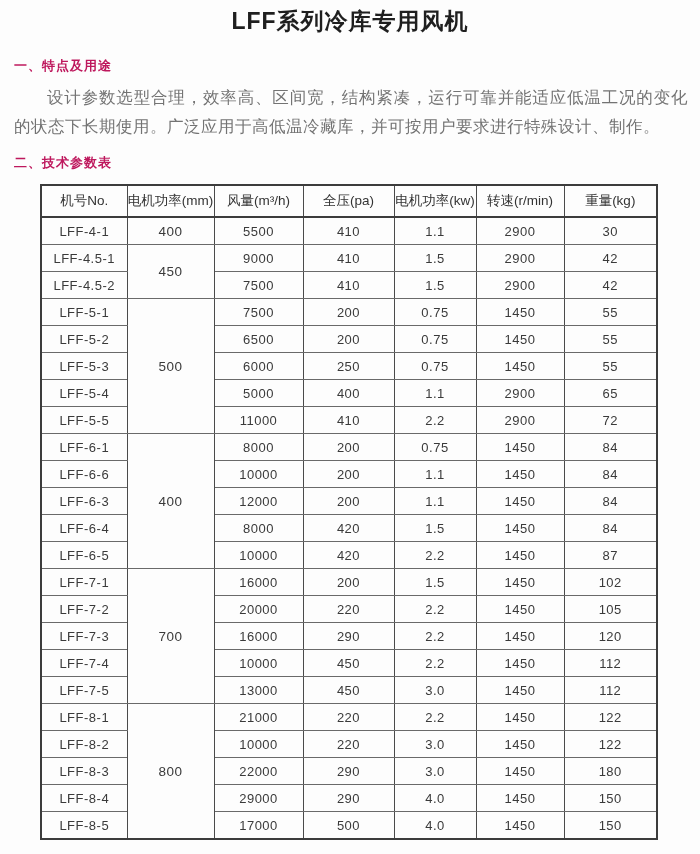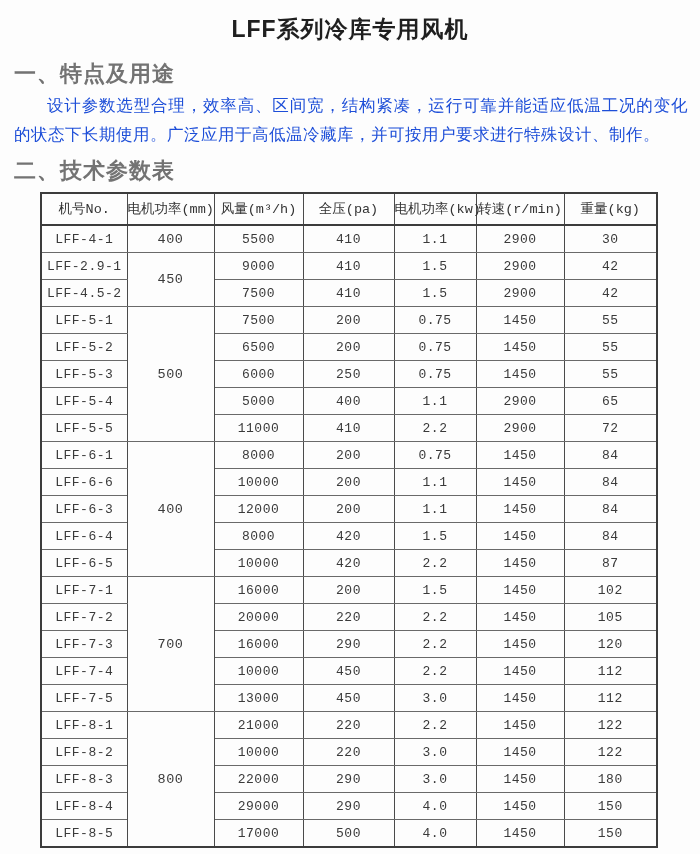--- a/index.html
+++ b/index.html
@@ -14,58 +14,57 @@
     font-family: "Liberation Sans", "DejaVu Sans", sans-serif;
     color: #2e2e2e;
     background: #fdfdfd;
   }
   .page {
     width: 700px;
     height: 854px;
     position: relative;
   }
   .doc-title {
-    margin: 8px;
+    margin: 0;
     padding-top: 6px;
     text-align: center;
     font-size: 23px;
     line-height: 30px;
     font-weight: bold;
     color: #1f1f1f;
     letter-spacing: 1px;
   }
   .section-heading {
     margin: 17px 0 4px 14px;
-    font-size: 22px;
+    font-size: 13px;
     line-height: 26px;
     font-weight: bold;
-    color: #737373;
+    color: #be185d;
     letter-spacing: 1px;
   }
   .section-heading.second {
     margin-top: 9px;
   }
   .body-paragraph {
     margin: 4px 12px 9px 14px;
     font-size: 16.5px;
     line-height: 29px;
     text-indent: 2em;
     text-align: justify;
-    color: #1d4ed8;
+    color: #737373;
     letter-spacing: 0.5px;
   }
   table.specs-table {
     border-collapse: collapse;
     table-layout: fixed;
     margin-left: 40px;
     margin-top: 8px;
     width: 616px;
     text-align: center;
     border: 2px solid #3c3c3c;
-    font-family: Liberation Mono, monospace;
   }
   .specs-table th {
     border: 1px solid #4a4a4a;
     height: 30px;
     font-weight: normal;
     font-size: 13.5px;
     color: #333333;
     padding: 0;
     white-space: nowrap;
   }
@@ -128,21 +127,21 @@
         <tr class="group-start">
           <td>LFF-4-1</td>
           <td rowspan="1" class="diameter-cell">400</td>
           <td>5500</td>
           <td>410</td>
           <td>1.1</td>
           <td>2900</td>
           <td>30</td>
         </tr>
         <tr class="group-start">
-          <td>LFF-2.9-1</td>
+          <td>LFF-4.5-1</td>
           <td rowspan="2" class="diameter-cell">450</td>
           <td>9000</td>
           <td>410</td>
           <td>1.5</td>
           <td>2900</td>
           <td>42</td>
         </tr>
         <tr>
           <td>LFF-4.5-2</td>
           <td>7500</td>

